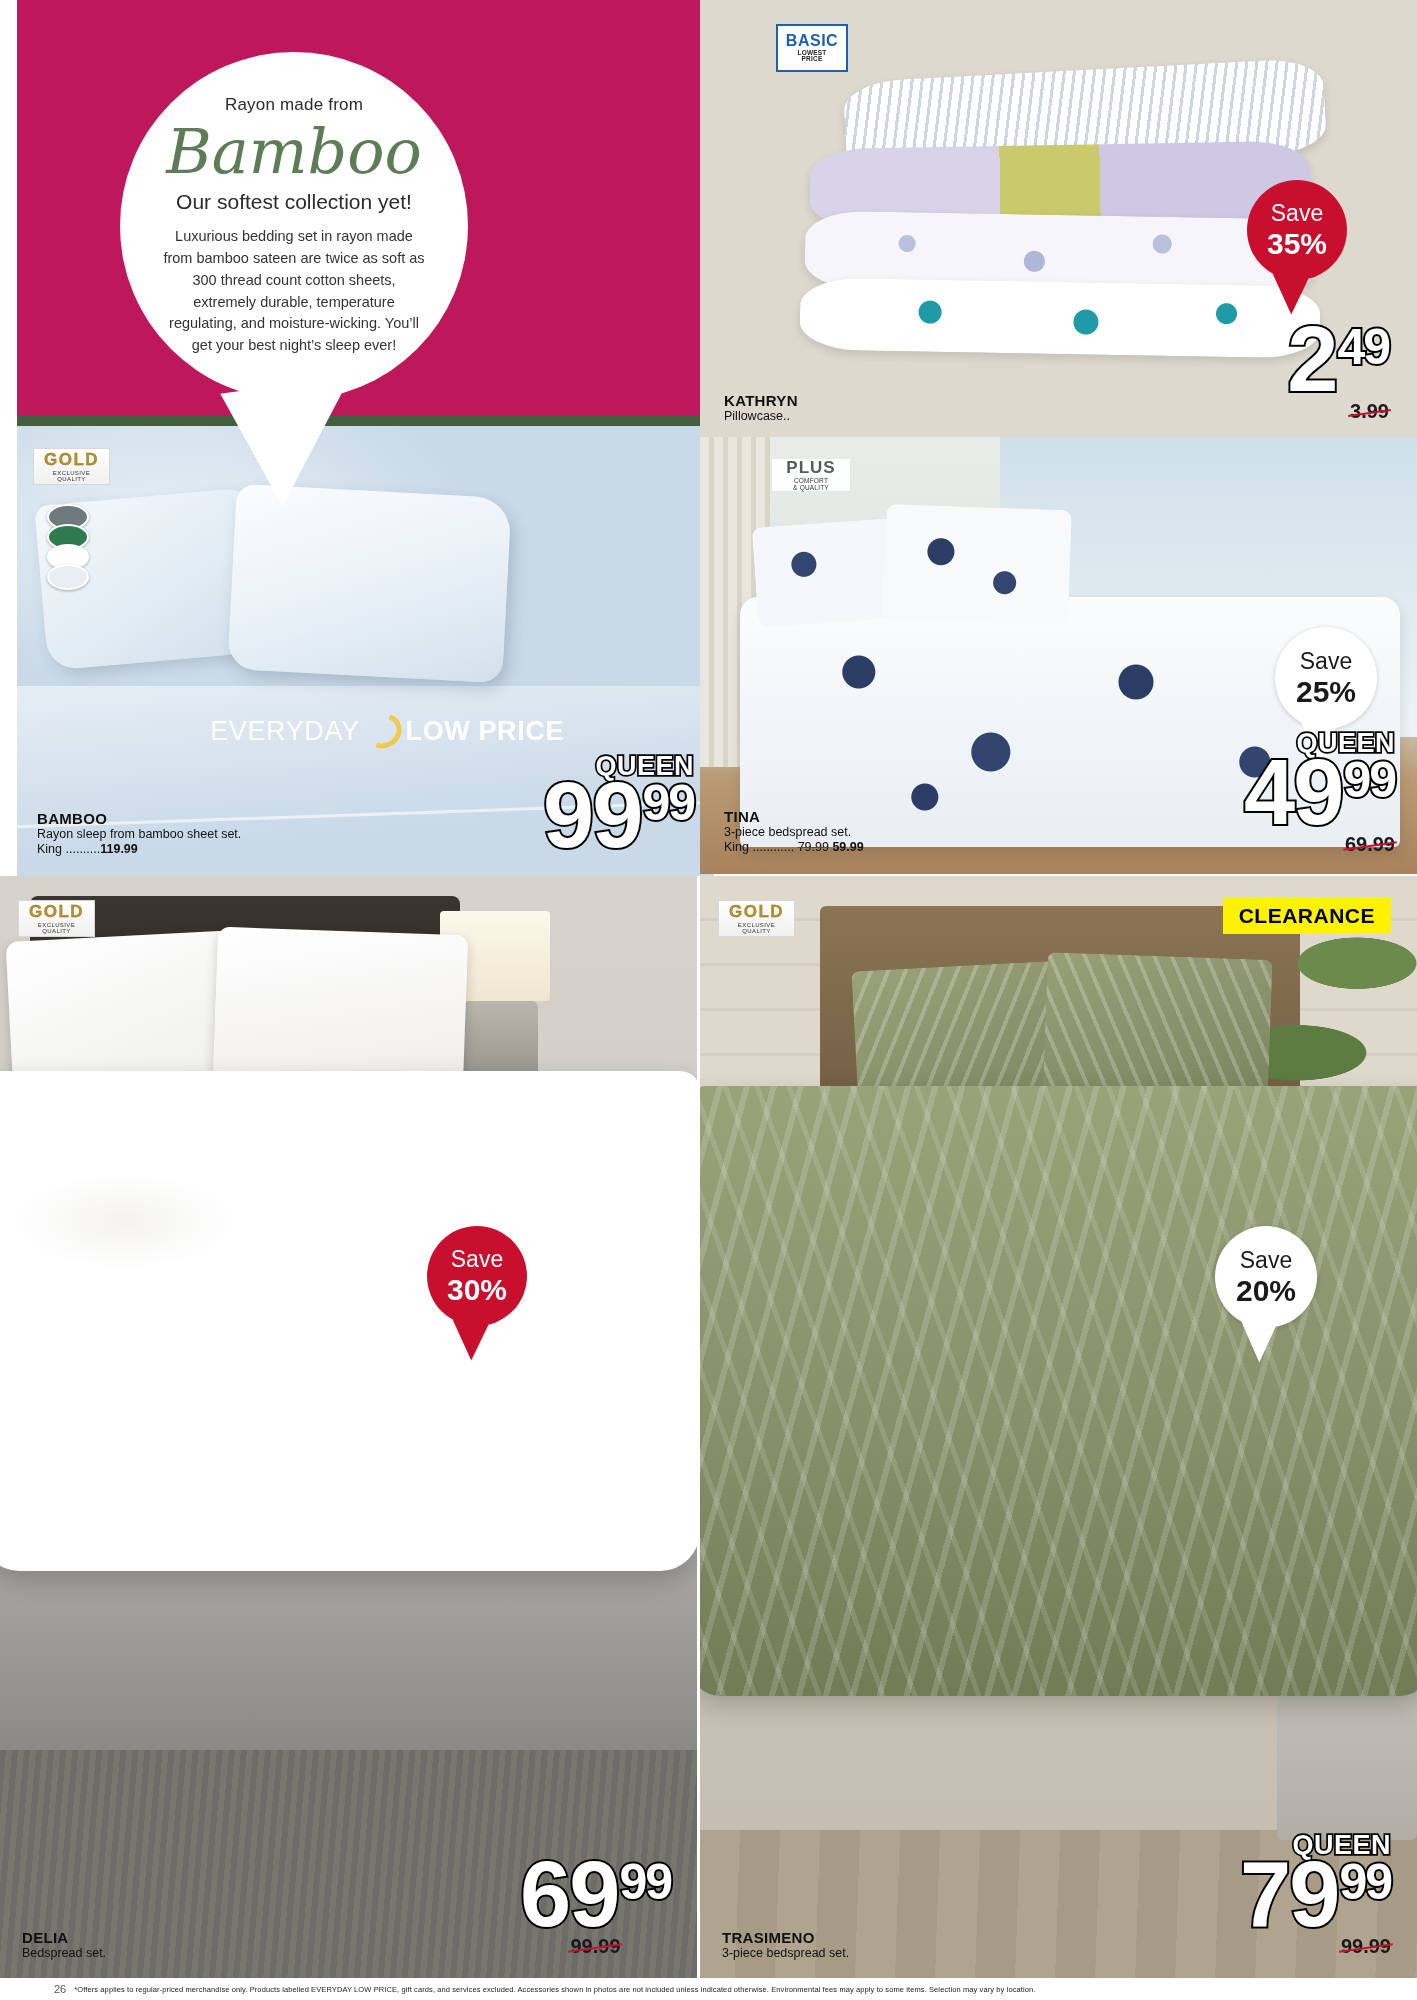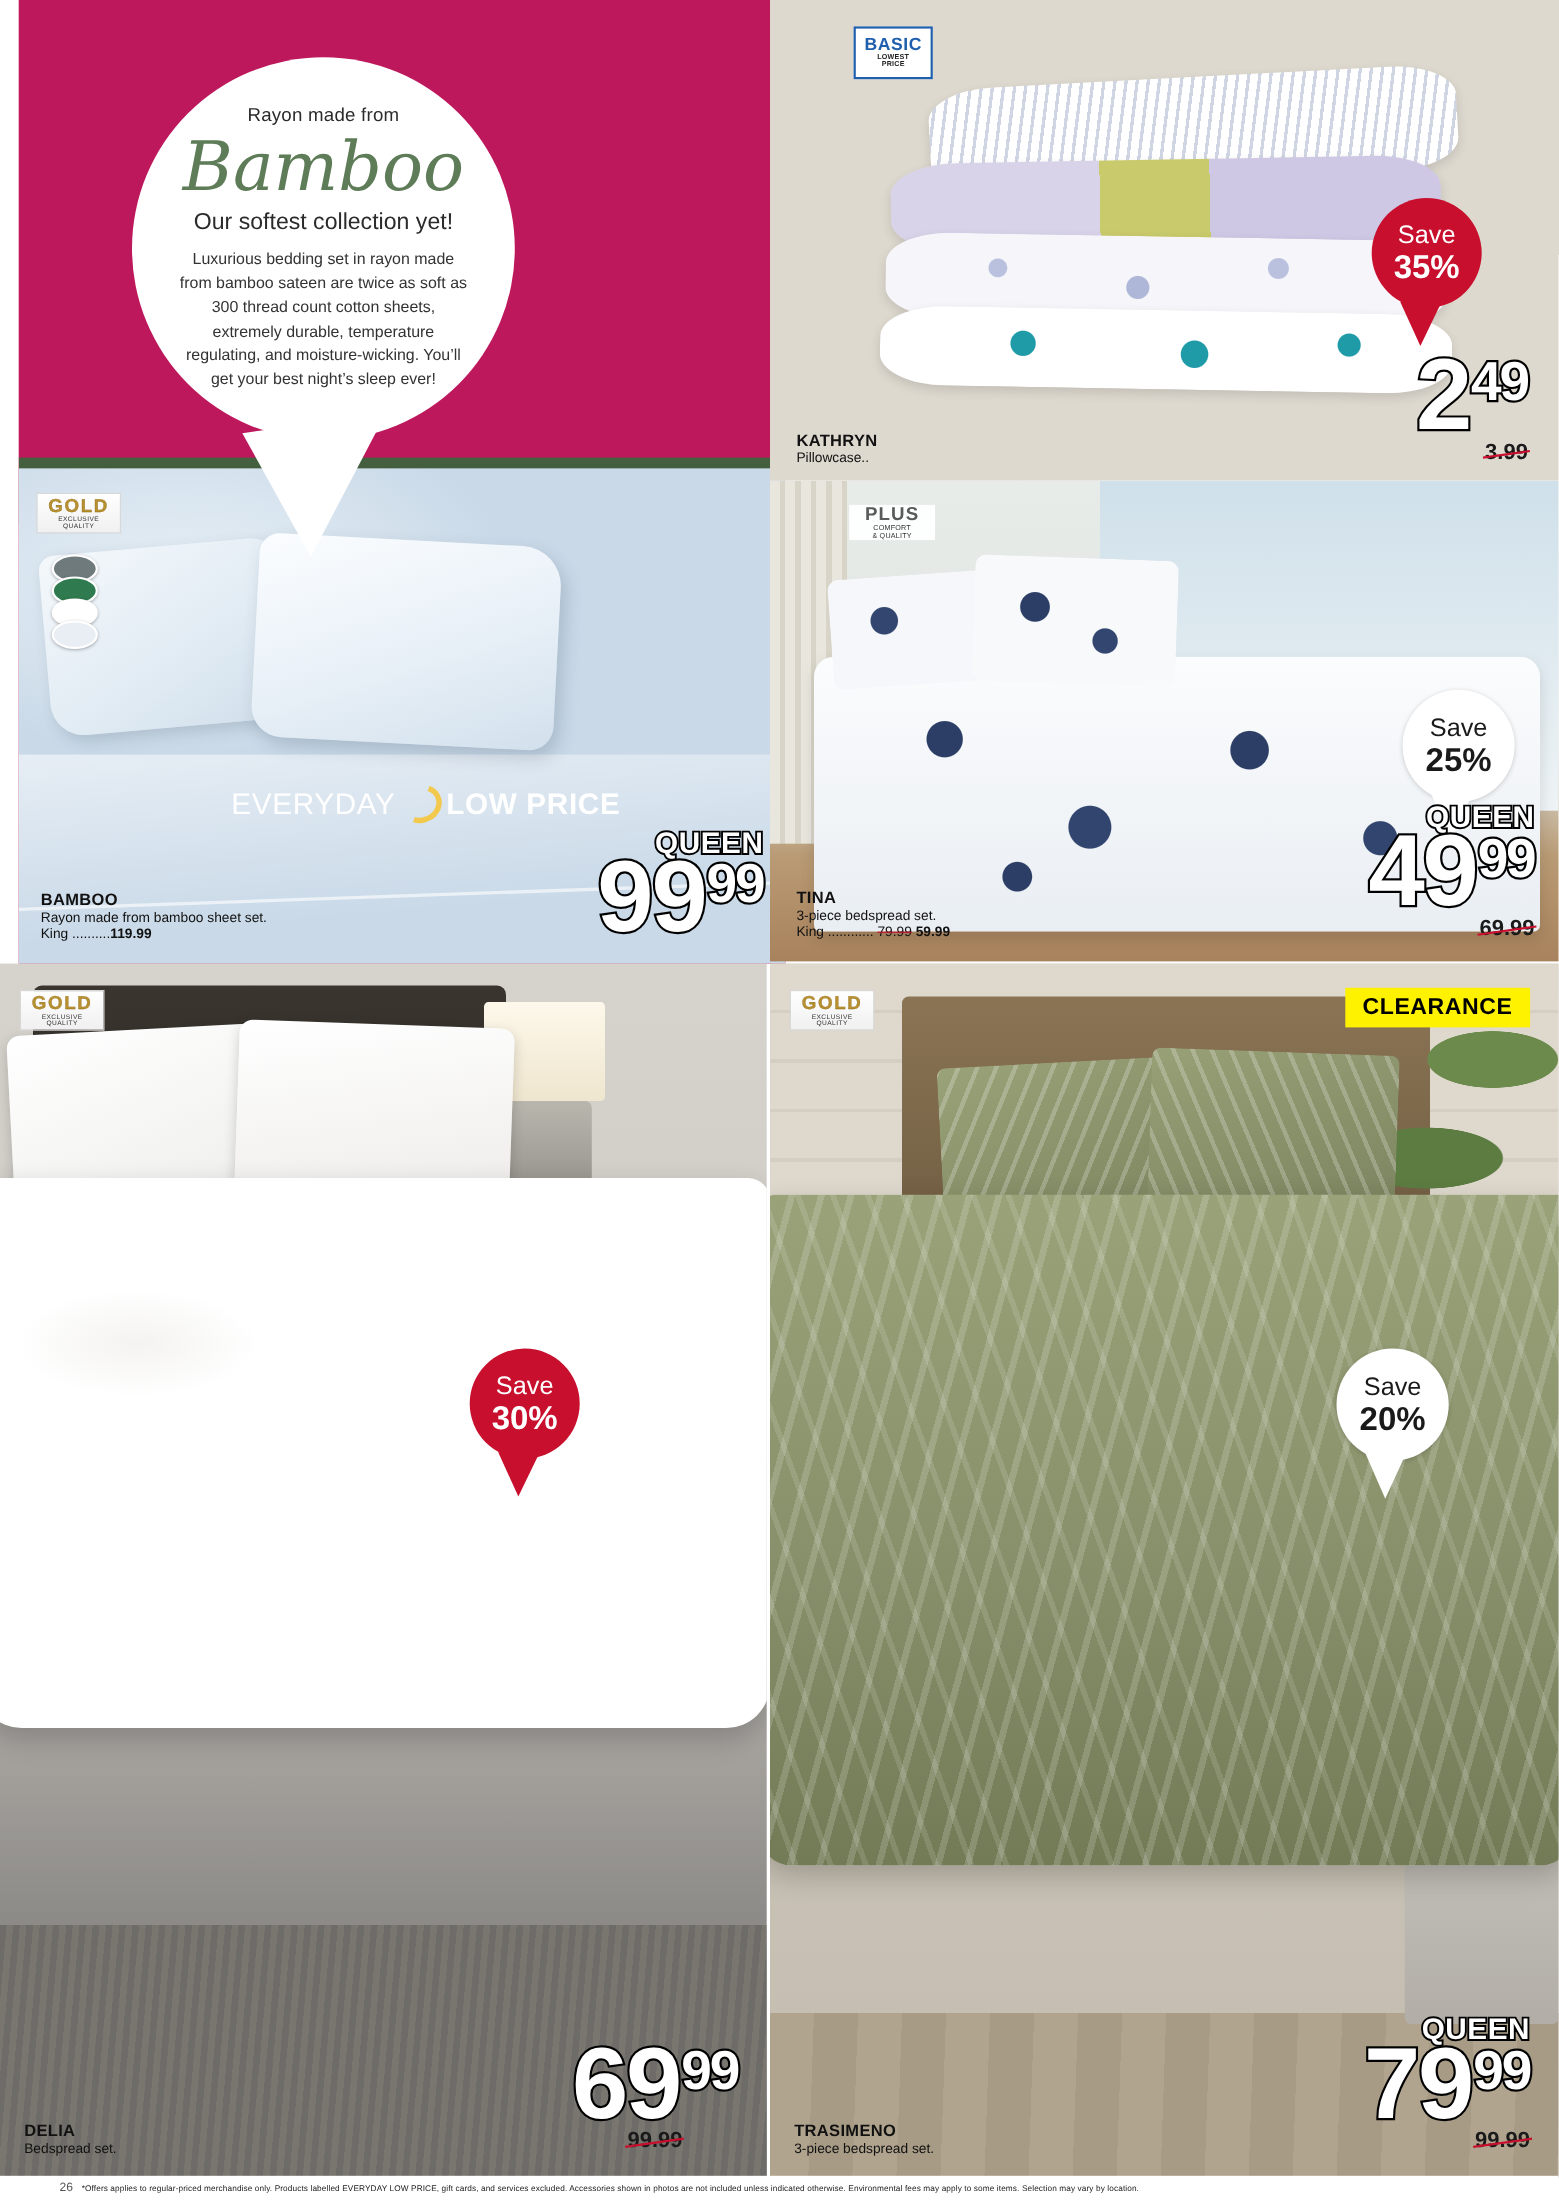--- a/index.html
+++ b/index.html
@@ -470,21 +470,21 @@
     </div>
 
     <div class="elp">
       <span class="w1">EVERYDAY</span>
       <span class="swoosh"></span>
       <span class="w2">LOW PRICE</span>
     </div>
 
     <div class="caption" style="left:20px; bottom:18px; width:260px;">
       <div class="name">BAMBOO</div>
-      <div class="sub">Rayon made from bamboo sheet set.</div>
+      <div class="sub">Rayon sleep from bamboo sheet set.</div>
       <div class="sub">
         <span>King ..........</span><b>119.99</b>
       </div>
     </div>
 
     <div class="price-block" style="right:20px; bottom:22px;">
       <div class="size-label">QUEEN</div>
       <div class="price-row">
         <span class="price-main price-int">99</span>
         <span class="price-main price-cents">99</span>

